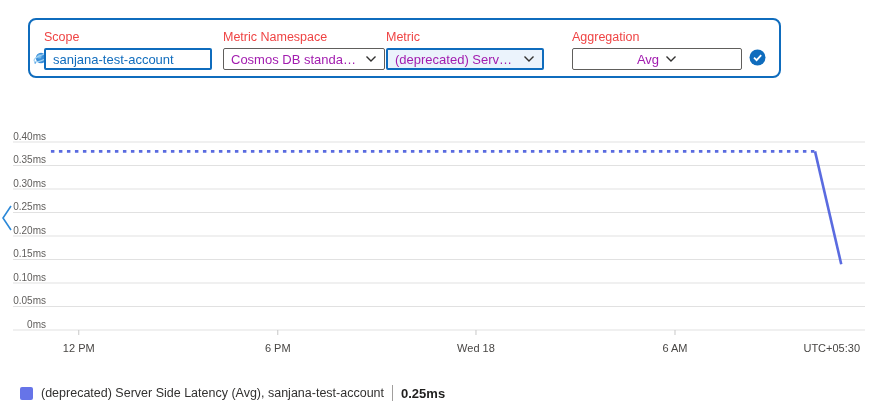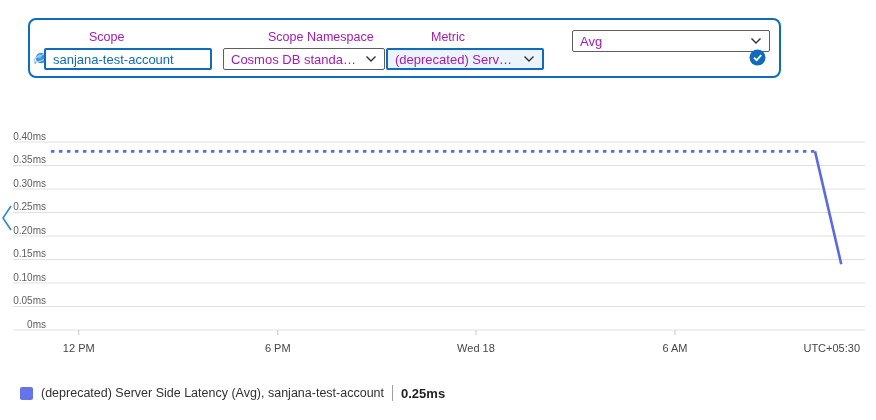--- a/index.html
+++ b/index.html
@@ -5,34 +5,34 @@
   * { box-sizing: border-box; margin: 0; padding: 0; }
   html, body { width: 876px; height: 420px; background: #ffffff;
     font-family: "Liberation Sans", sans-serif; overflow: hidden; }
   .page { position: relative; width: 876px; height: 420px; background: #fff; }
 
   
   .toolbar { position: absolute; left: 28px; top: 18px; width: 753px; height: 60px;
     border: 2px solid #0f6cbd; border-radius: 8px; background: #fff; }
   .resource-icon { position: absolute; left: 3px; top: 30px; width: 16px; height: 16px; }
   .field { position: absolute; top: 10px; }
-  .field .flabel { display: block; font-size: 12.5px; color: #a21caf; margin-bottom: 4px;
-    white-space: nowrap; margin-left: 45px; }
+  .field .flabel { display: block; font-size: 12.5px; color: #ef4444; margin-bottom: 4px;
+    white-space: nowrap; }
   .control { height: 22px; display: flex; align-items: center; justify-content: space-between;
     font-size: 13px; color: #a21caf; background: #fff; border: 1px solid #605e5c;
     border-radius: 2px; padding: 0 7px; cursor: pointer; white-space: nowrap; }
   .control .val { overflow: hidden; text-overflow: ellipsis; }
   .f-scope  { left: 14px; }
   .f-scope .control { width: 168px; border: 2px solid #0f6cbd; color: #0f6cbd; cursor: text; }
   .f-ns     { left: 193px; }
   .f-ns .control { width: 162px; }
   .f-metric { left: 356px; }
   .f-metric .control { width: 158px; border: 2px solid #0f6cbd; background: #ebf3fc; }
   .f-agg    { left: 542px; }
-  .f-agg .control { width: 198px; }
+  .f-agg .control { width: 170px; justify-content: center; }
   .chev { flex: 0 0 auto; margin-left: 6px; display: flex; align-items: center; }
   .apply { position: absolute; left: 719px; top: 29px; width: 17px; height: 17px; cursor: pointer; }
 
   
   .chart-wrap { position: absolute; left: 0; top: 118px; width: 788px; height: 250px; }
   .collapse-btn { position: absolute; left: 0px; top: 86px; width: 14px; height: 30px;
     background: transparent; border: none; cursor: pointer; padding: 0; }
   svg text { font-family: "Liberation Sans", sans-serif; }
 
   
@@ -61,21 +61,21 @@
     </span>
 
     <div class="field f-scope">
       <span class="flabel">Scope</span>
       <div class="control">
         <span class="val">sanjana-test-account</span>
       </div>
     </div>
 
     <div class="field f-ns">
-      <span class="flabel">Scope Namespace</span>
+      <span class="flabel">Metric Namespace</span>
       <div class="control">
         <span class="val">Cosmos DB standar…</span>
         <span class="chev">
           <svg width="12" height="8" viewBox="0 0 12 8">
               <polyline points="1.5,1.5 6,6 10.5,1.5" fill="none" stroke="#323130" stroke-width="1.4"></polyline>
             </svg>
         </span>
       </div>
     </div>
 
@@ -85,20 +85,21 @@
         <span class="val">(deprecated) Server …</span>
         <span class="chev">
           <svg width="12" height="8" viewBox="0 0 12 8">
               <polyline points="1.5,1.5 6,6 10.5,1.5" fill="none" stroke="#323130" stroke-width="1.4"></polyline>
             </svg>
         </span>
       </div>
     </div>
 
     <div class="field f-agg">
+      <span class="flabel">Aggregation</span>
       <div class="control">
         <span class="val">Avg</span>
         <span class="chev">
           <svg width="12" height="8" viewBox="0 0 12 8">
               <polyline points="1.5,1.5 6,6 10.5,1.5" fill="none" stroke="#323130" stroke-width="1.4"></polyline>
             </svg>
         </span>
       </div>
     </div>
 

